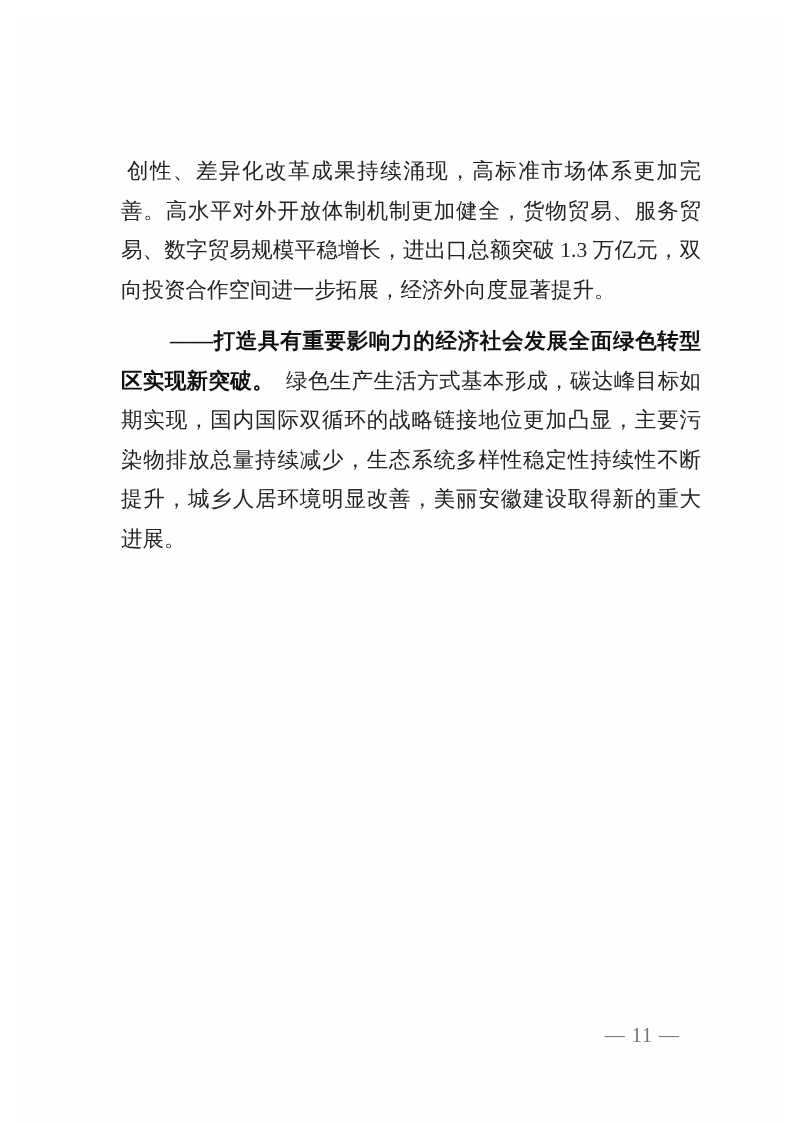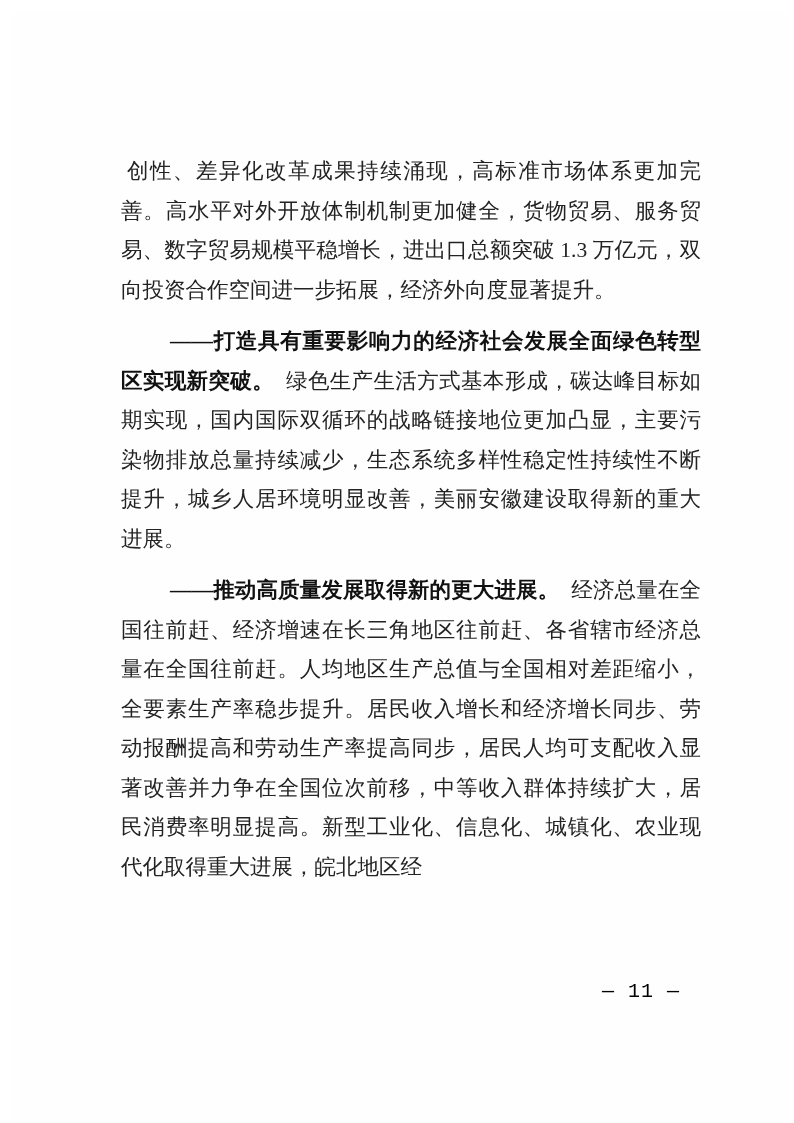--- a/index.html
+++ b/index.html
@@ -30,41 +30,39 @@
   }
   .para.indent {
     text-indent: 2em;
   }
   .seg.bold {
     font-weight: 700;
     color: #111111;
   }
   .page-number {
     position: absolute;
-    top: 960px;
+    top: 1003px;
     right: 120px;
     font-size: 20px;
     line-height: 28px;
-    color: #000000;
+    color: #737373;
     letter-spacing: 1px;
     white-space: nowrap;
-    font-family: Liberation Mono, monospace;
   }
 </style>
 </head>
 <body>
 
 <div class="page">
 
   <div class="text-block">
 
     <p class="para"><span class="seg">创性、差异化改革成果持续涌现，高标准市场体系更加完善。高水平对外开放体制机制更加健全，货物贸易、服务贸易、数字贸易规模平稳增长，进出口总额突破 1.3 万亿元，双向投资合作空间进一步拓展，经济外向度显著提升。</span></p>
 
     <p class="para indent"><span class="seg bold">——打造具有重要影响力的经济社会发展全面绿色转型区实现新突破。</span><span class="seg">绿色生产生活方式基本形成，碳达峰目标如期实现，国内国际双循环的战略链接地位更加凸显，主要污染物排放总量持续减少，生态系统多样性稳定性持续性不断提升，城乡人居环境明显改善，美丽安徽建设取得新的重大进展。</span></p>
 
 
-    <p class="para indent"><span class="seg bold">——推动高质量发展取得新的更大进展。</span><span class="seg">经济总量在全国往前赶、经济增速在长三角地区往前赶、各省辖市经济总量在全国往前赶。人均地区生产总值与全国相对差距缩小，全要素生产率稳步提升。居民收入增长和经济增长同步、劳动报酬提高和劳动生产率提高同步，居民人均可支配收入显著改善并力争在全国位次前移，中等收入群体持续扩大，居民消费率明显提高。新型工业化、信息化、城镇化、农业现代化取得重大进展，皖北地区经</span></p>
 
   </div>
 
   <div class="page-number">— 11 —</div>
 
 </div>
 
 </body></html>

